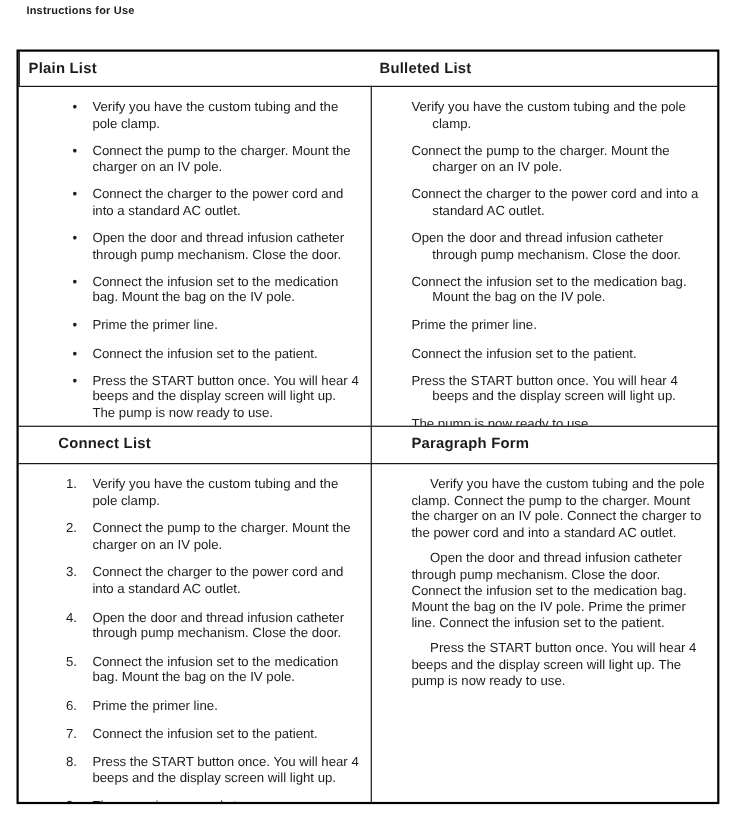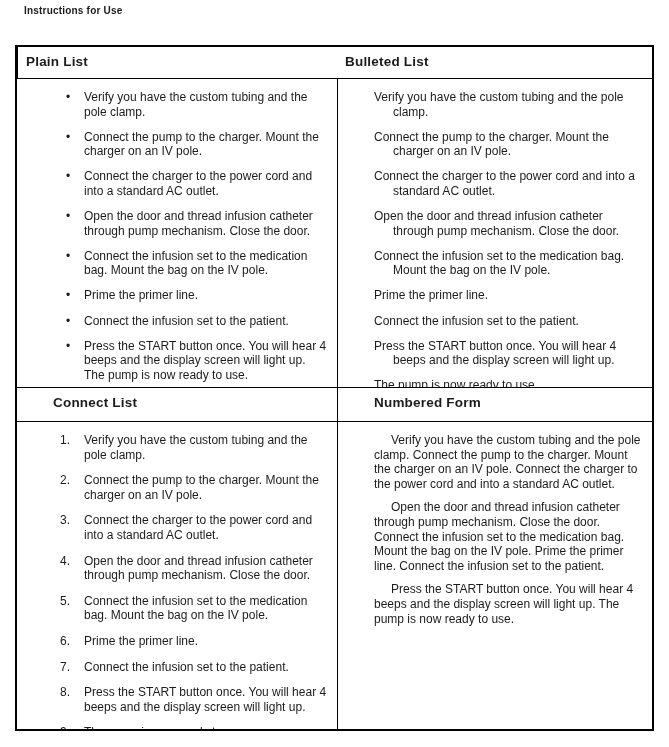--- a/index.html
+++ b/index.html
@@ -120,21 +120,21 @@
         <div class="item">Connect the charger to the power cord and into a standard AC outlet.</div>
         <div class="item">Open the door and thread infusion catheter through pump mechanism. Close the door.</div>
         <div class="item">Connect the infusion set to the medication bag. Mount the bag on the IV pole.</div>
         <div class="item">Prime the primer line.</div>
         <div class="item">Connect the infusion set to the patient.</div>
         <div class="item">Press the START button once. You will hear 4 beeps and the display screen will light up.</div>
         <div class="item">The pump is now ready to use.</div>
       </div>
 
     <div class="cell cell-header row-inner">Connect List</div>
-    <div class="cell cell-header col-right row-inner">Numbered Form</div>
+    <div class="cell cell-header col-right row-inner">Paragraph Form</div>
 
     <div class="cell cell-body numbered row-inner">
         <div class="item">Verify you have the custom tubing and the pole clamp.</div>
         <div class="item">Connect the pump to the charger. Mount the charger on an IV pole.</div>
         <div class="item">Connect the charger to the power cord and into a standard AC outlet.</div>
         <div class="item">Open the door and thread infusion catheter through pump mechanism. Close the door.</div>
         <div class="item">Connect the infusion set to the medication bag. Mount the bag on the IV pole.</div>
         <div class="item">Prime the primer line.</div>
         <div class="item">Connect the infusion set to the patient.</div>
         <div class="item">Press the START button once. You will hear 4 beeps and the display screen will light up.</div>

